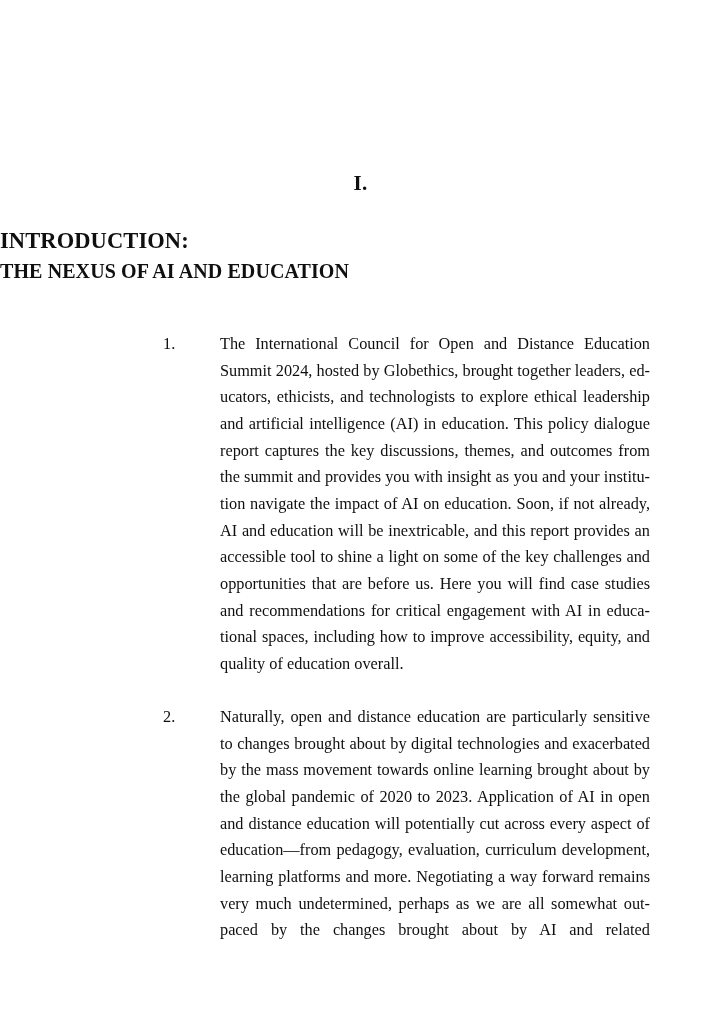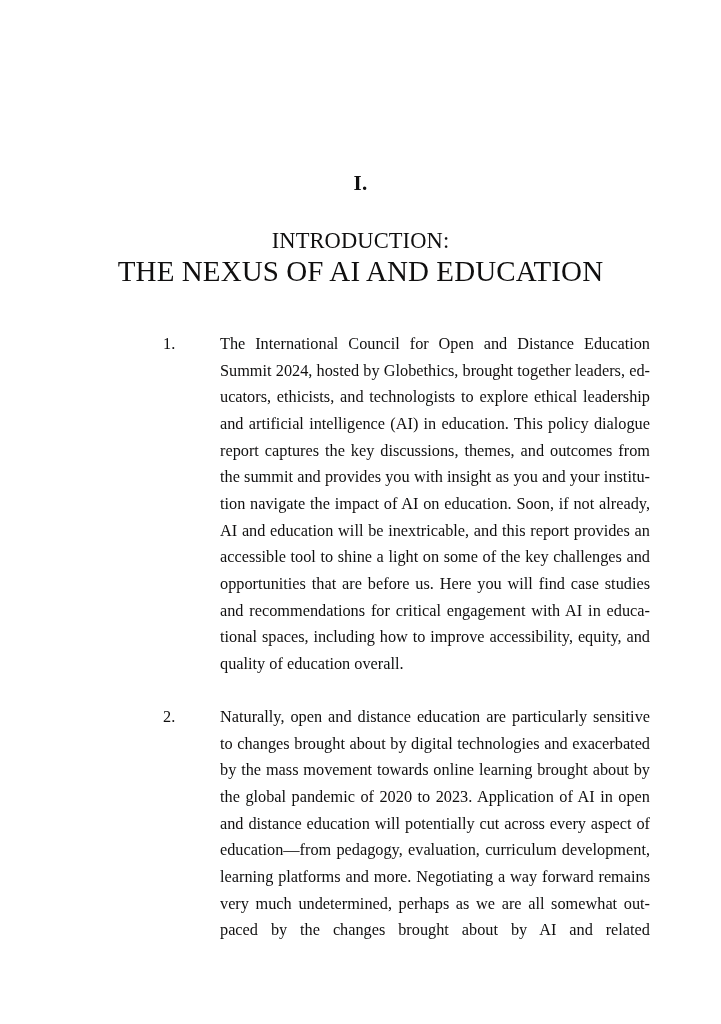--- a/index.html
+++ b/index.html
@@ -31,32 +31,32 @@
     letter-spacing: 0.3px;
     line-height: 26px;
   }
 
   
   .chapter-title {
     position: absolute;
     top: 226px;
     left: 0;
     width: 721px;
-    text-align: center;
+    text-align: left;
     font-size: 22.5px;
-    font-weight: normal;
+    font-weight: bold;
     line-height: 30px;
     letter-spacing: 0.1px;
   }
   .chapter-title .title-line {
     display: block;
     white-space: nowrap;
   }
   .chapter-title .title-line-2 {
-    font-size: 29px;
+    font-size: 20px;
   }
 
   
   .body-block {
     position: absolute;
     top: 331px;
     left: 163px;
     width: 487px;
   }
 

